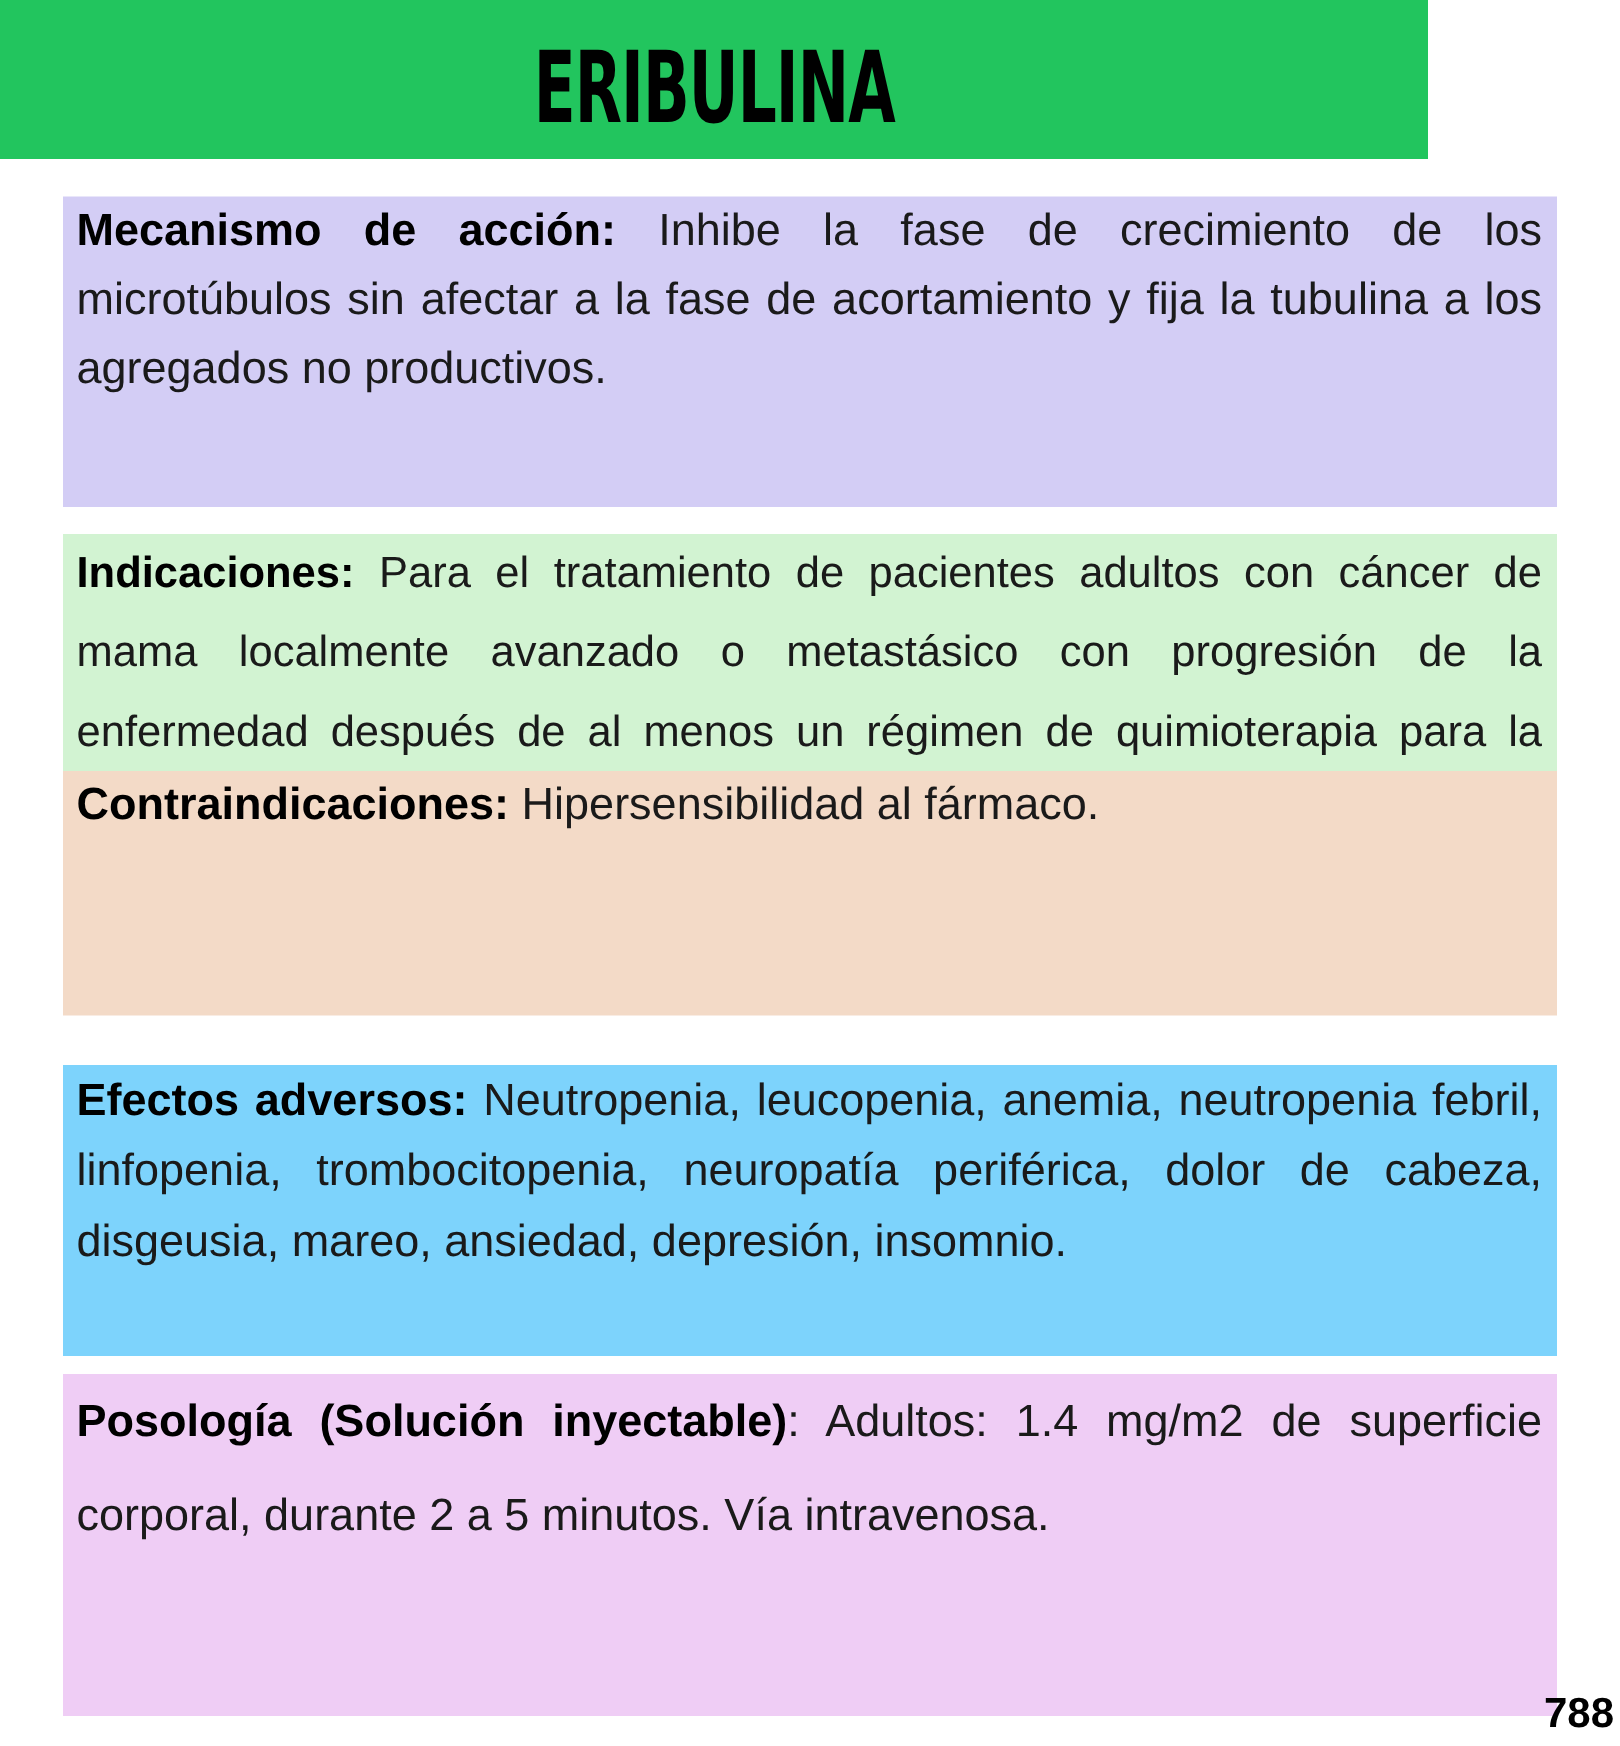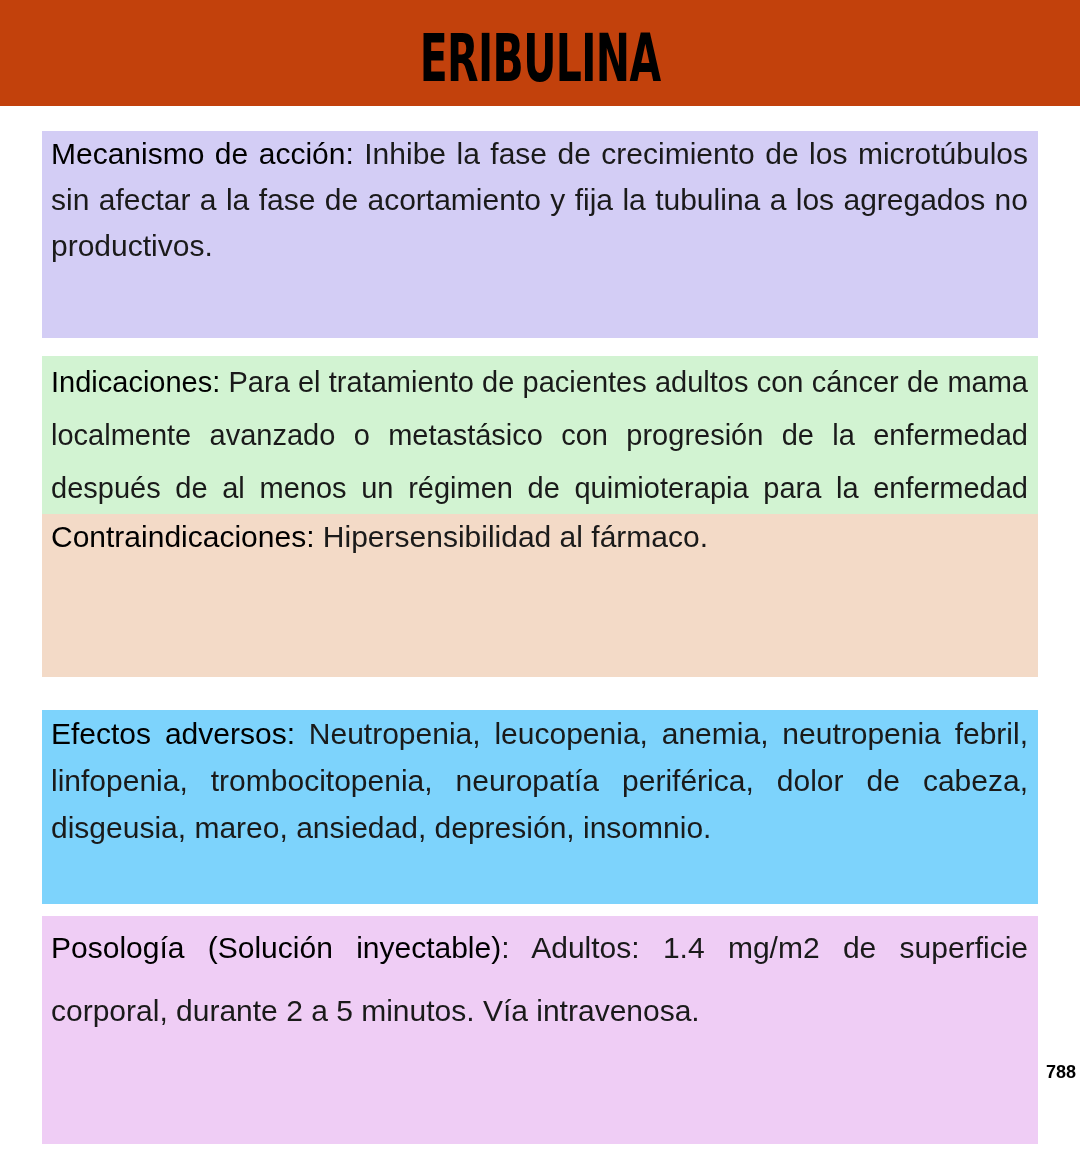--- a/index.html
+++ b/index.html
@@ -1,33 +1,33 @@
 <!DOCTYPE html>
 <html><head>
 <meta charset="utf-8">
 <style>
   html, body { margin:0; padding:0; }
   body { width:1080px; height:1164px; background:#ffffff; position:relative; overflow:hidden;
          font-family:"Liberation Sans", sans-serif; color:#1a1a1a; }
-  .header { position:absolute; left:0; top:0; width:1080px; height:106px; background:#c2410c;
+  .header { position:absolute; left:0; top:0; width:952px; height:106px; background:#22c55e;
             display:flex; align-items:center; justify-content:center; }
   .title { font-family:"DejaVu Sans", sans-serif; font-weight:bold; font-size:66px; letter-spacing:-1px;
            transform:scaleX(0.62); color:#000; margin-top:10px; }
   .box { position:absolute; left:42px; width:996px; box-sizing:border-box; padding:0 10px 0 9px; }
   .box p { margin:0; font-size:30px; line-height:46px; text-align:justify; font-stretch:condensed; }
-  .box p .lbl { font-weight:normal; color:#000; }
+  .box p .lbl { font-weight:bold; color:#000; }
   .mech { top:131px; height:207px; background:#d3cdf5; }
   .ind { top:356px; height:159px; background:#d2f3d2; }
   .ind p { font-size:29px; line-height:53px; }
   .contra { top:514px; height:163px; background:#f3dac7; }
   .adv { top:710px; height:194px; background:#7dd3fc; }
   .adv p { line-height:47px; }
   .pos { top:916px; height:228px; background:#efcdf5; }
   .pos p { line-height:63px; }
-  .pagenum { position:absolute; right:4px; top:1062px; font-weight:bold; font-size:18px; color:#000; }
+  .pagenum { position:absolute; right:4px; top:1126px; font-weight:bold; font-size:28px; color:#000; }
 </style>
 </head>
 <body>
 
 <div class="header">
   <div class="title">ERIBULINA</div>
 </div>
 
 <div class="box mech">
   <p><span class="lbl">Mecanismo de acción:</span><span> Inhibe la fase de crecimiento de los microtúbulos sin afectar a la fase de acortamiento y fija la tubulina a los agregados no productivos.</span></p>

